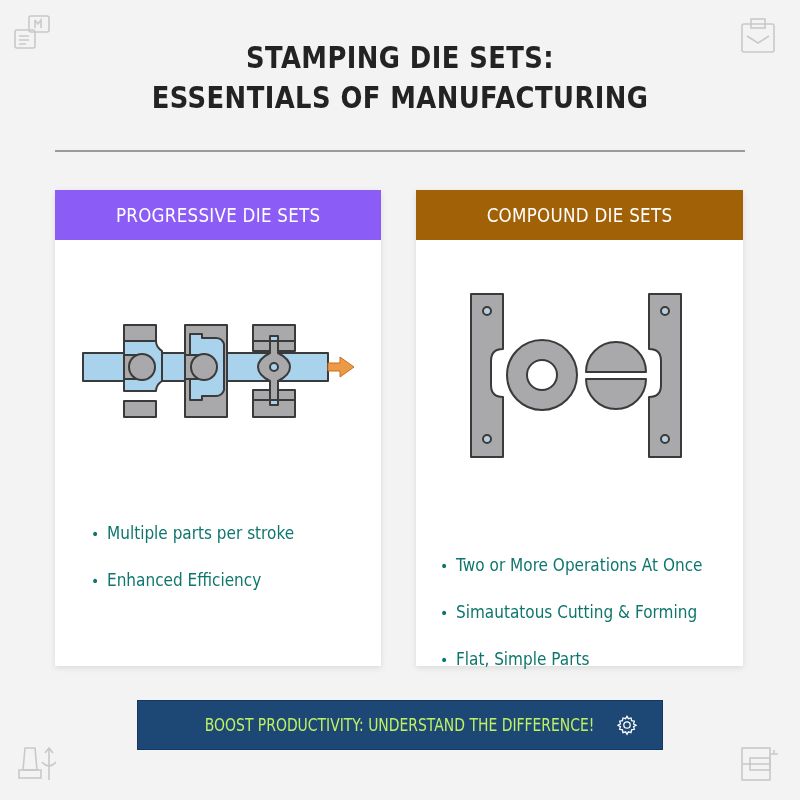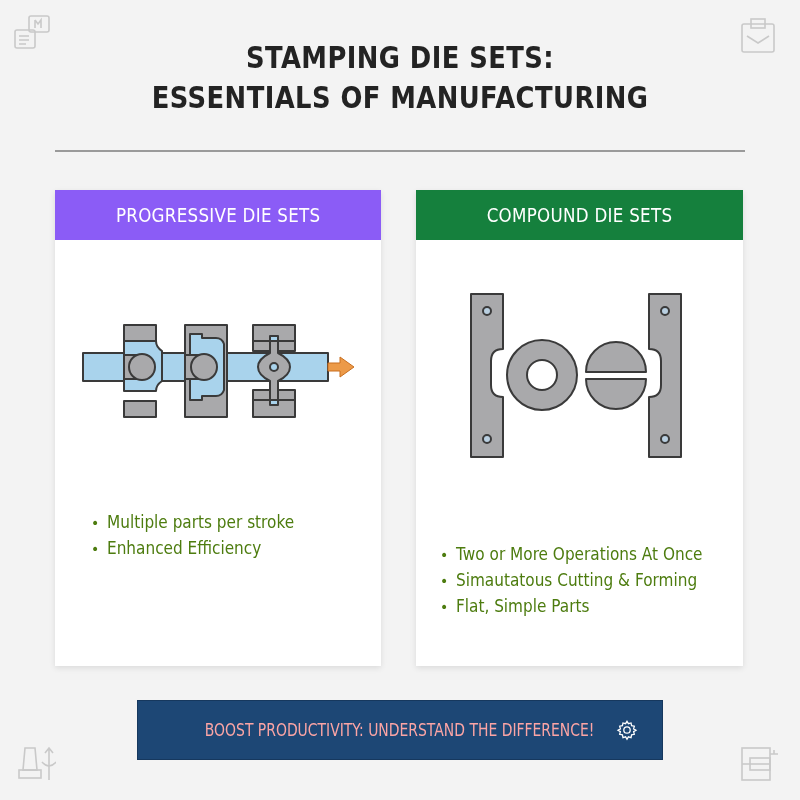--- a/index.html
+++ b/index.html
@@ -54,33 +54,33 @@
   .diagram svg { width: 100%; height: 100%; }
 
   .bullets {
     position: absolute; left: 36px; top: 320px;
     list-style: none;
   }
   #panel-right .bullets { left: 24px; margin-top: 32px; }
   .bullets li {
     font-family: "DejaVu Sans", sans-serif;
     font-size: 17px;
-    line-height: 25px;
-    color: #4d7c0f;
+    line-height: 46px;
+    color: #0f766e;
     white-space: nowrap;
   }
   .bullets li .dot { display: inline-block; width: 16px; font-size: 14px; }
   .bullets li .txt { display: inline-block; transform: scaleX(0.9); transform-origin: left center; }
 
   .banner {
-    position: absolute; left: 137px; top: 700px; width: 526px; height: 60px;
+    position: absolute; left: 137px; top: 700px; width: 526px; height: 50px;
     background: #1d4775;
     border: 1px solid #16385e;
     display: flex; align-items: center; justify-content: center;
-    color: #fca5a5;
+    color: #bef264;
     font-family: "DejaVu Sans", sans-serif;
     font-size: 17px;
   }
   .banner .txt { display: inline-block; transform: scaleX(0.82); transform-origin: center; white-space: nowrap; }
   .banner .gear { width: 22px; height: 22px; margin-left: -22px; }
 </style>
 </head>
 <body>
 
 <div class="corner-icon" id="icon-tl">
@@ -153,21 +153,21 @@
       <circle cx="219" cy="117" r="4" fill="#a9d3ec"></circle>
     </svg>
   </div>
   <ul class="bullets">
     <li><span class="dot">•</span><span class="txt">Multiple parts per stroke</span></li>
     <li><span class="dot">•</span><span class="txt">Enhanced Efficiency</span></li>
   </ul>
 </div>
 
 <div class="panel" id="panel-right">
-  <div class="panel-header" style="background:#15803d;">
+  <div class="panel-header" style="background:#a16207;">
     <span>COMPOUND DIE SETS</span>
   </div>
   <div class="diagram">
     <svg viewBox="0 0 327 250" stroke="#3a3a3a" stroke-width="2" stroke-linejoin="round">
 
       <path d="M55 44 h32 v55 q-12 0 -12 12 v24 q0 12 12 12 v60 h-32 z" fill="#a9a9ab"></path>
       <circle cx="71" cy="61" r="4" fill="#b9cfe0"></circle>
       <circle cx="71" cy="189" r="4" fill="#b9cfe0"></circle>
 
       <path d="M233 44 h32 v163 h-32 v-60 q12 0 12 -12 v-24 q0 -12 -12 -12 z" fill="#a9a9ab"></path>

